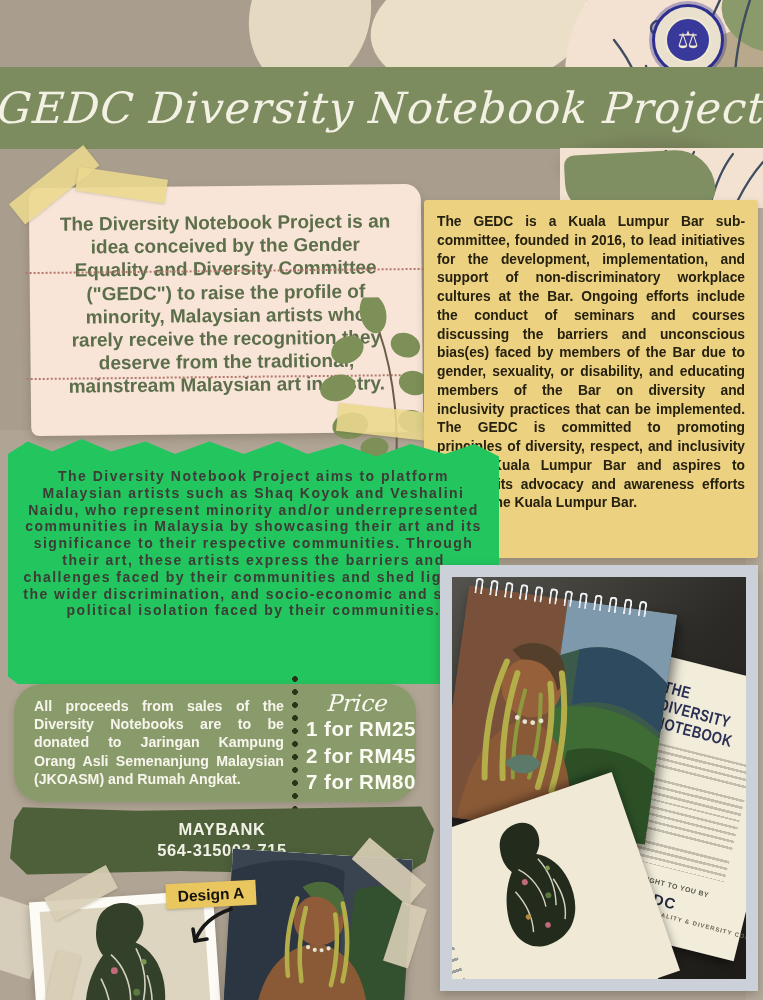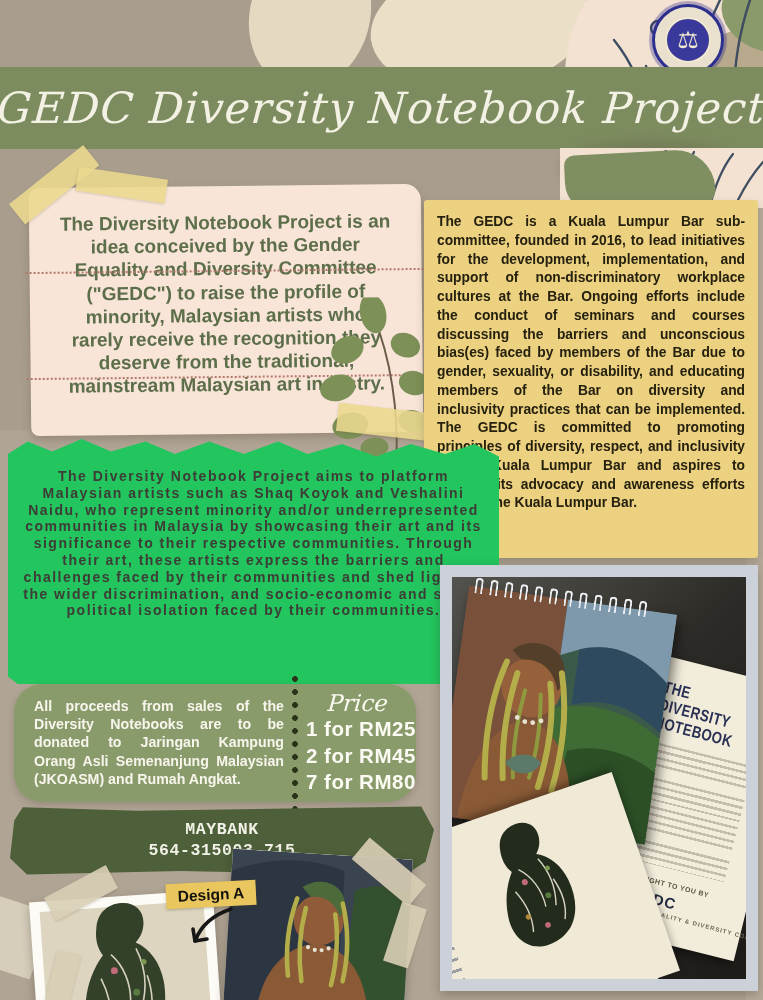--- a/index.html
+++ b/index.html
@@ -66,21 +66,21 @@
   .dot-divider{position:absolute;left:278px;top:-10px;width:6px;height:138px;
     background:radial-gradient(circle at 3px 5px,#2a3317 2.6px,transparent 3.1px);
     background-size:6px 13px;background-repeat:repeat-y;}
   .price-block{position:absolute;left:292px;top:6px;width:104px;color:#fbfaf3;}
   .price-title{font-family:"DejaVu Serif",serif;font-style:italic;font-size:23px;text-align:center;transform:skewX(-5deg);}
   .price-line{font-size:20.5px;font-weight:800;letter-spacing:.5px;white-space:nowrap;line-height:1.3;}
   
   .bank-banner{position:absolute;left:10px;top:805px;width:424px;height:71px;background:#4d6039;
     clip-path:polygon(1% 22%,3% 3%,30% 8%,97% 2%,100% 35%,98% 80%,93% 99%,40% 93%,4% 98%,0% 75%);
     display:flex;flex-direction:column;align-items:center;justify-content:center;gap:1px;}
-  .bank-banner div{color:#f2f1e7;font-weight:800;font-size:16.5px;letter-spacing:.6px;line-height:1.2;text-align:right;font-family:Liberation Mono, monospace;}
+  .bank-banner div{color:#f2f1e7;font-weight:800;font-size:16.5px;letter-spacing:.6px;line-height:1.2;text-align:right;}
   
   .design-label{position:absolute;left:166px;top:882px;width:90px;height:25px;background:#e9c75e;
     transform:rotate(-3deg);display:flex;align-items:center;justify-content:center;
     font-size:15.5px;font-weight:800;color:#15130e;box-shadow:0 1px 3px rgba(60,50,30,.3);}
   .design-arrow{position:absolute;left:183px;top:905px;width:56px;height:46px;}
   
   .polaroid{position:absolute;background:#fcfbf6;box-shadow:0 4px 10px rgba(50,45,35,.35);padding:10px;}
   .polaroid .art{width:100%;height:100%;overflow:hidden;}
   .pol-left{left:34px;top:896px;width:184px;height:150px;transform:rotate(-4deg);}
   .pol-left .art{background:#ddd5bf;}

